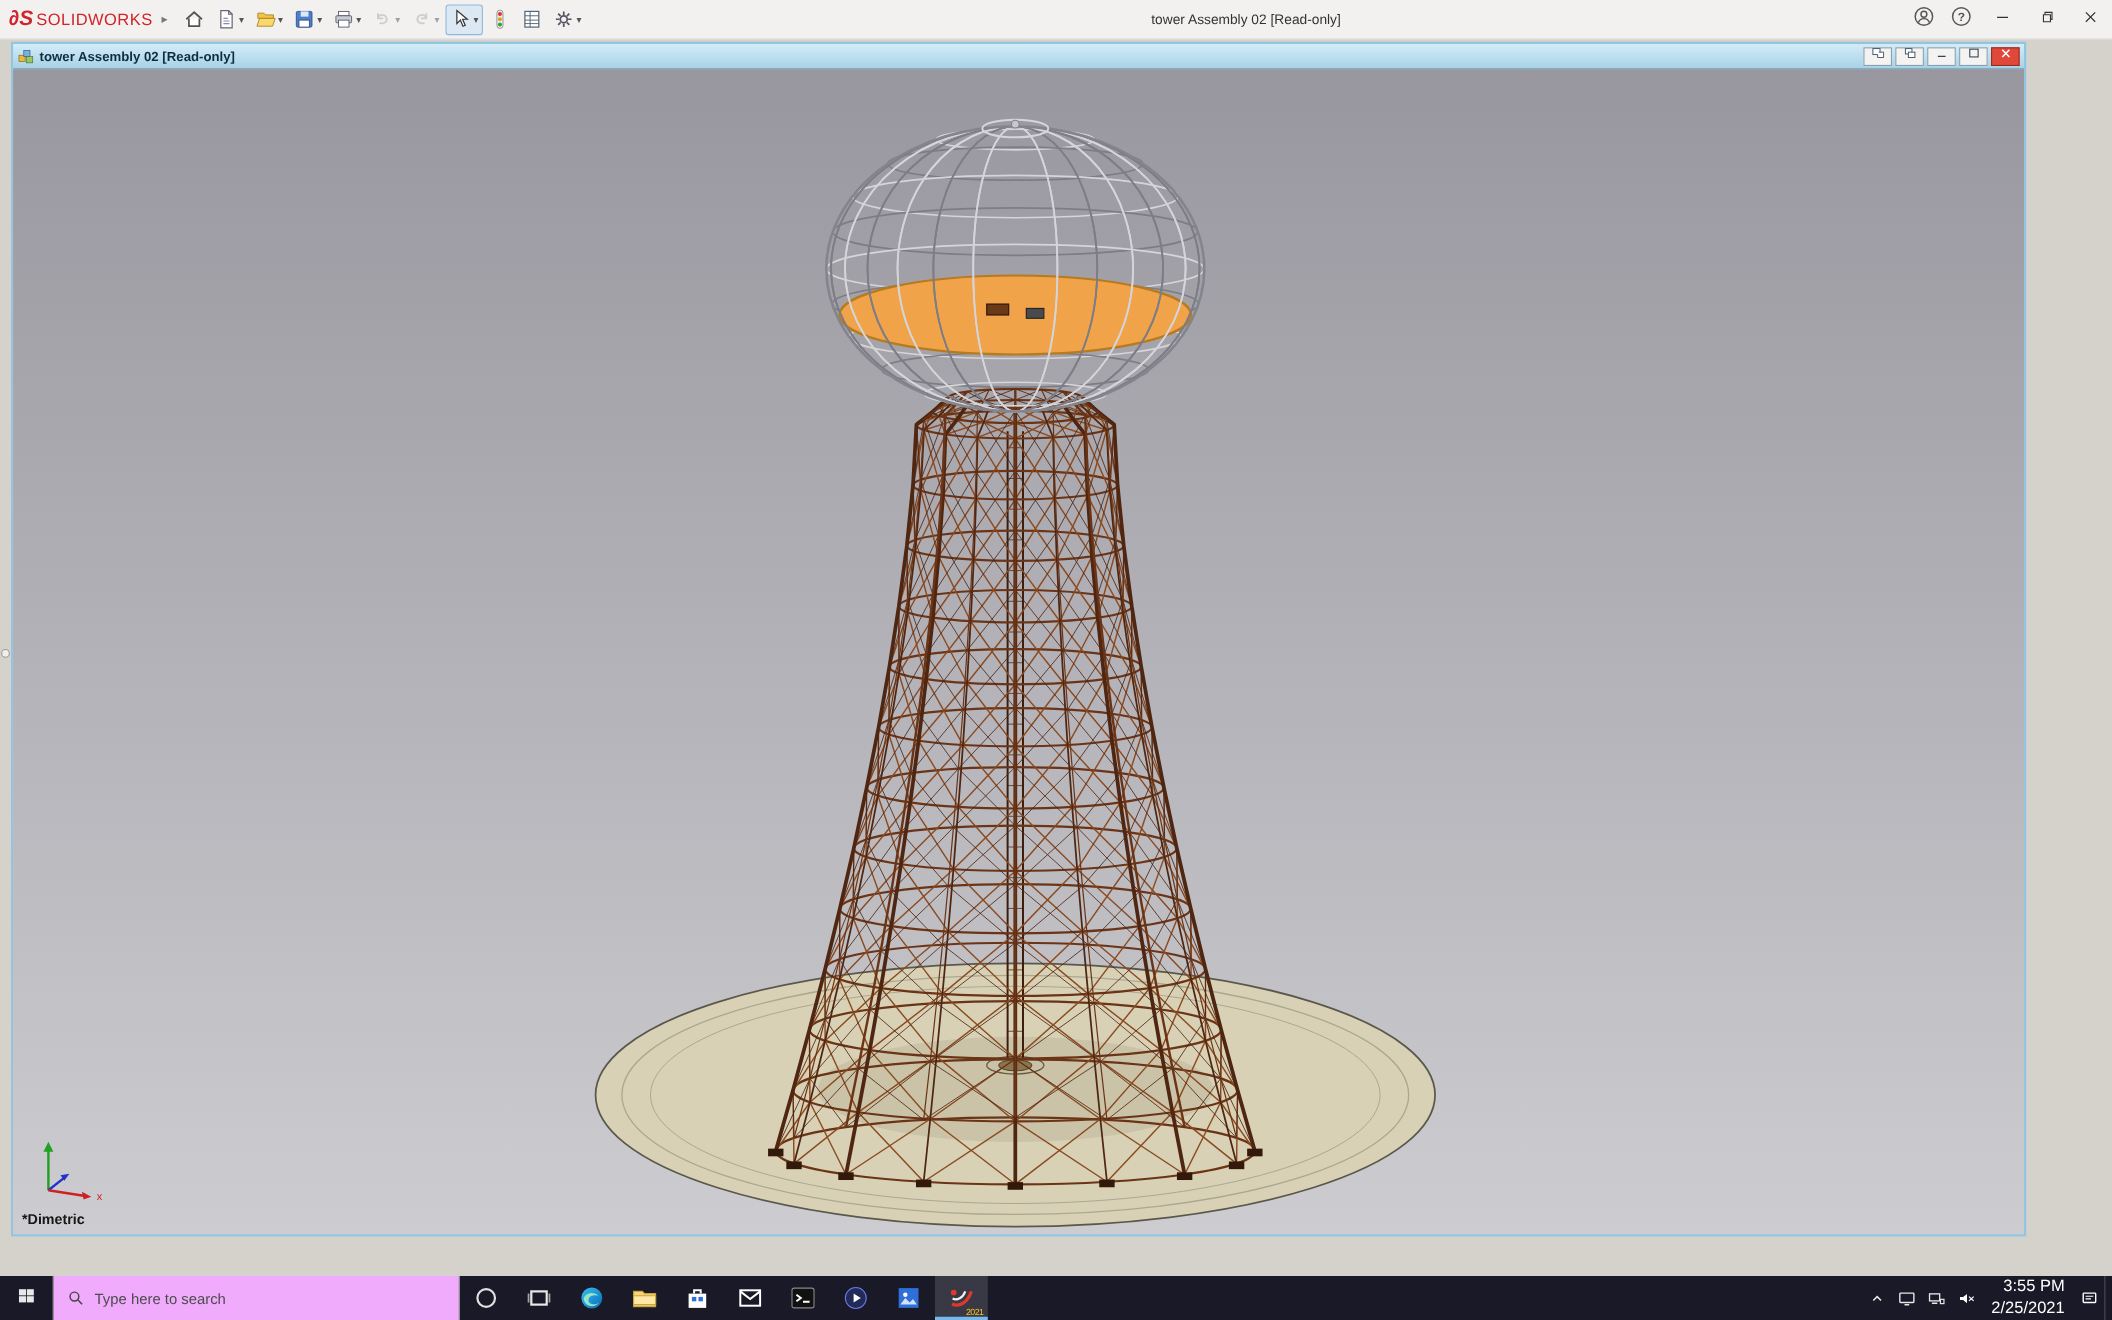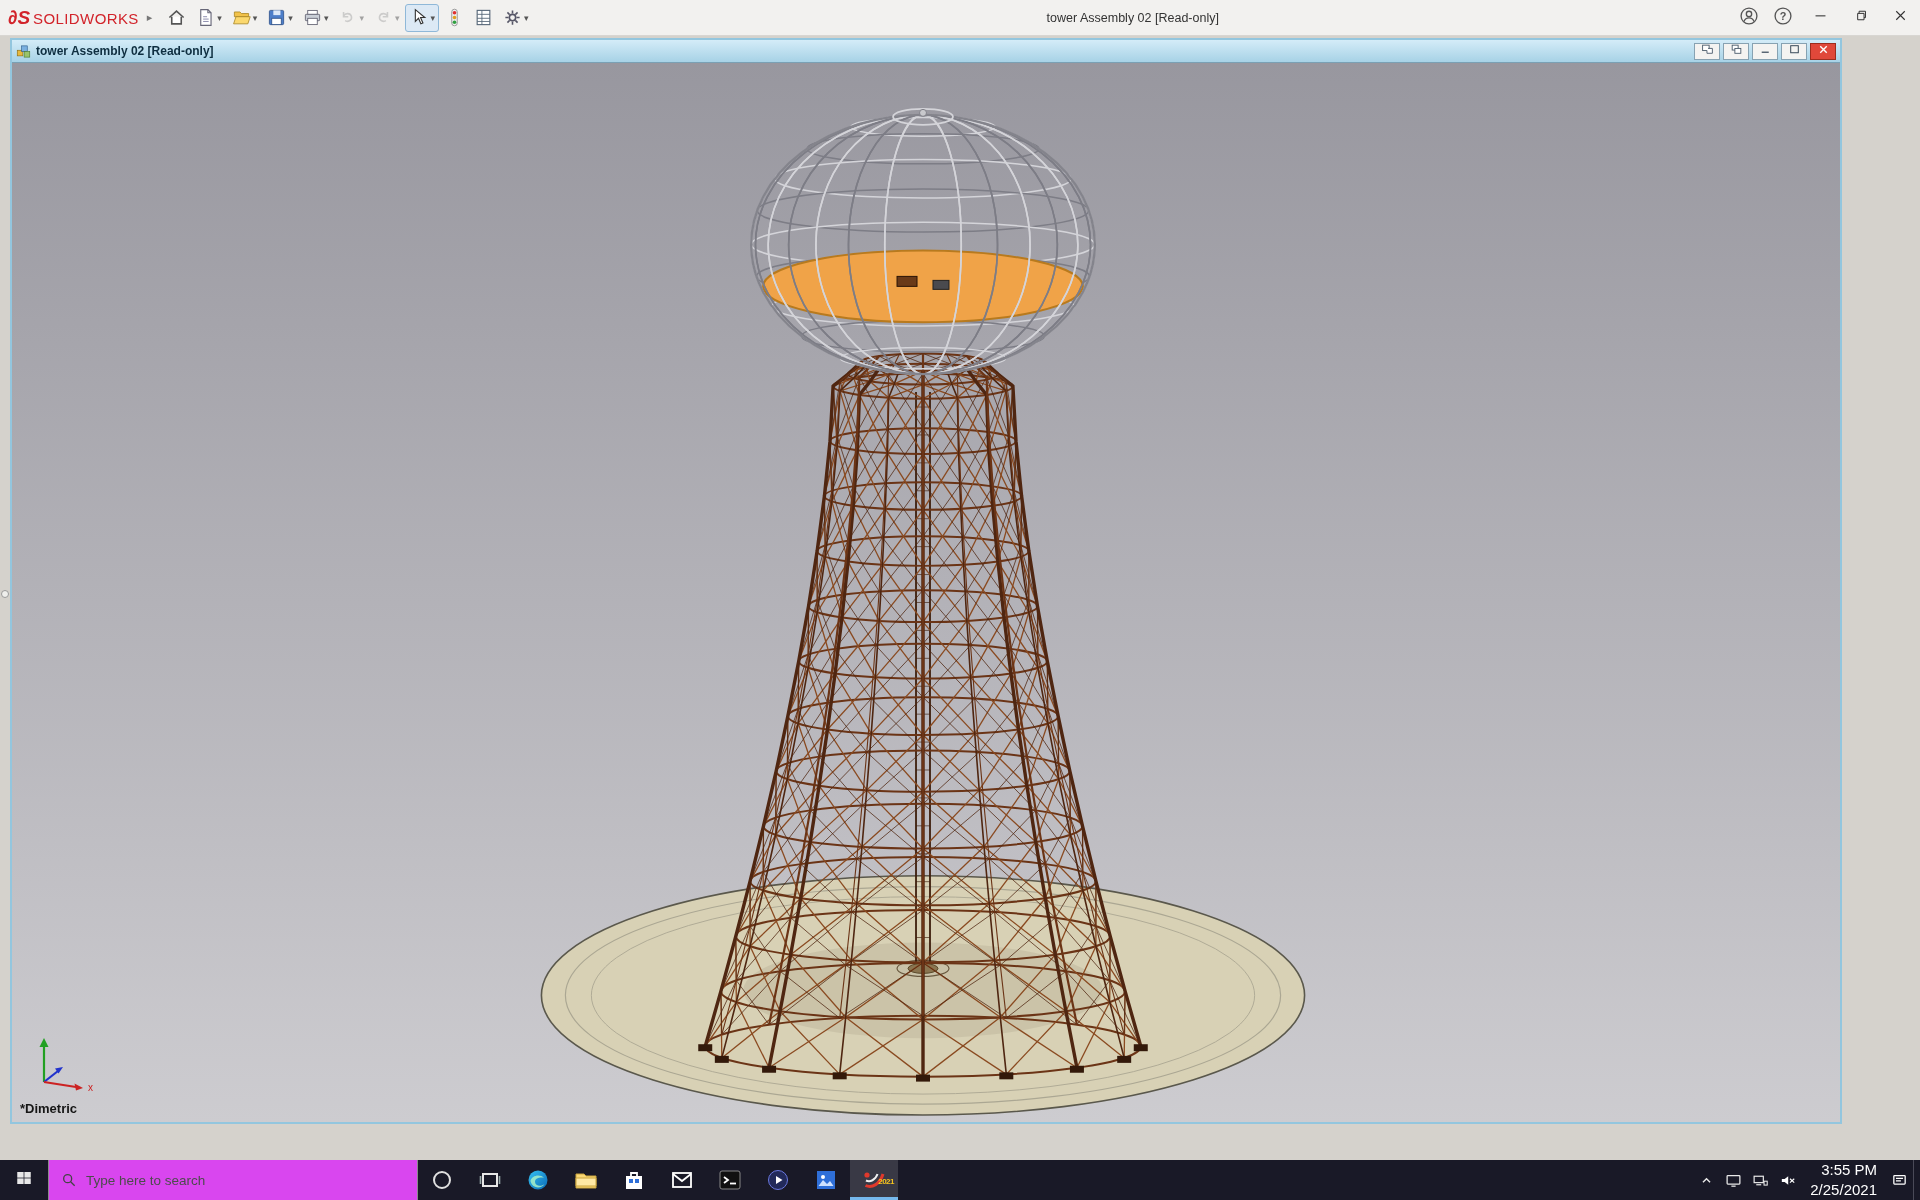--- a/index.html
+++ b/index.html
@@ -44,28 +44,28 @@
   
   #viewport{position:absolute;left:0;right:0;top:22px;bottom:0;border-top:1px solid #7aa0b4;background:linear-gradient(#98979f,#cdccd0);overflow:hidden;}
   #model-svg{position:absolute;left:0;top:0;width:100%;height:100%;}
   #view-label{position:absolute;left:8px;bottom:6px;font-size:13px;font-weight:bold;color:#161616;}
   #triad{position:absolute;left:16px;bottom:28px;width:74px;height:62px;}
 
   
   #taskbar{position:absolute;left:0;right:0;bottom:0;height:40px;background:#191927;display:flex;align-items:stretch;z-index:40;color:#eee;}
   .tb-start{width:48px;display:flex;align-items:center;justify-content:center;}
   .tb-start svg{width:18px;height:18px;}
-  .tb-search{width:370px;background:#d946ef;display:flex;align-items:center;gap:9px;padding:0 12px;border:1px solid #8a8a8a;border-bottom:none;border-top:none;}
+  .tb-search{width:370px;background:#f0abfc;display:flex;align-items:center;gap:9px;padding:0 12px;border:1px solid #8a8a8a;border-bottom:none;border-top:none;}
   .tb-search .icon svg{width:16px;height:16px;display:block;}
   .search-input{border:none;outline:none;background:transparent;font-size:13.5px;color:#333;width:100%;font-family:"Liberation Sans",sans-serif;}
   .search-input::placeholder{color:#4c4c4c;}
   .tb-app{width:48px;display:flex;align-items:center;justify-content:center;position:relative;}
   .tb-app svg{width:24px;height:24px;display:block;}
   .tb-app.active{background:rgba(255,255,255,.14);box-shadow:inset 0 -3px 0 #76b9ed;}
-  .badge{position:absolute;right:4px;bottom:14px;font-size:8px;font-weight:bold;color:#f7c51e;letter-spacing:-.5px;}
+  .badge{position:absolute;right:4px;bottom:3px;font-size:8px;font-weight:normal;color:#f7c51e;letter-spacing:-.5px;}
   #tray{margin-left:auto;display:flex;align-items:center;}
   .tray-icon{width:27px;height:100%;display:flex;align-items:center;justify-content:center;}
   .tray-icon svg{width:17px;height:17px;display:block;}
   #clock{text-align:right;font-size:15px;line-height:1.35;color:#fff;padding:0 9px;}
   #show-desktop{width:7px;border-left:1px solid #4a4a58;height:100%;}
 </style>
 </head>
 <body>
 
 <div id="screen">

